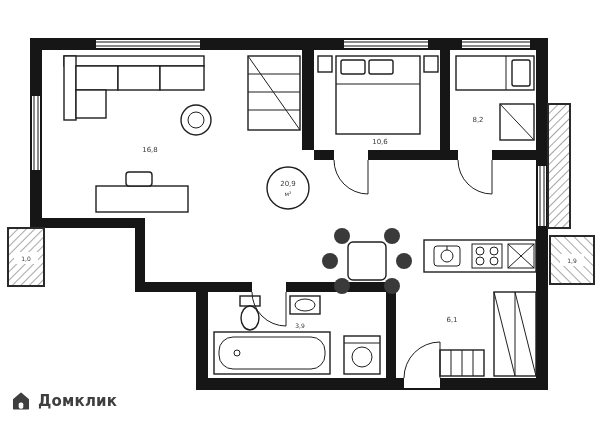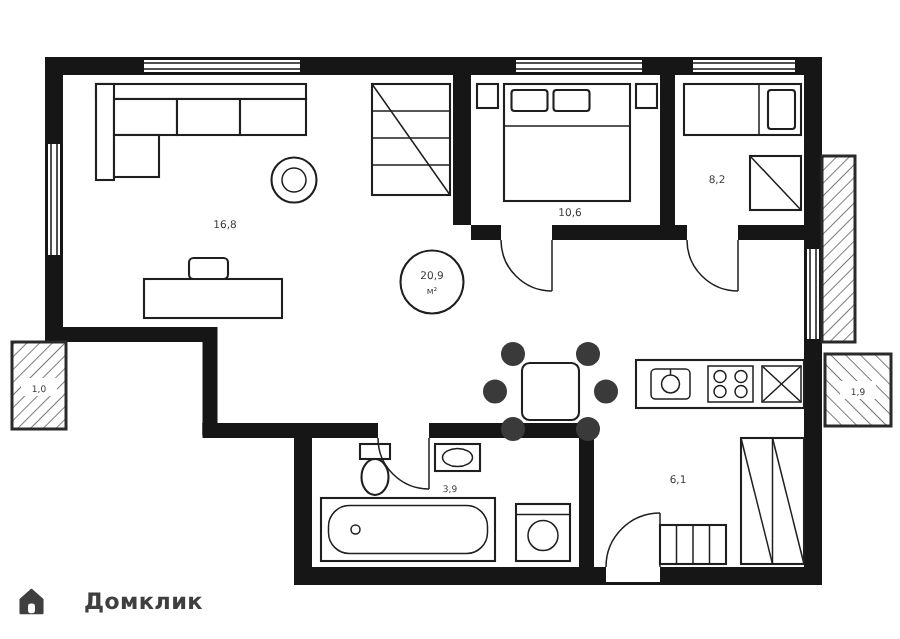--- a/index.html
+++ b/index.html
@@ -7,21 +7,21 @@
   #plan-wrap{position:absolute;left:0;top:0;width:600px;height:426px;}
   svg{display:block;}
   .wall{fill:#161616;}
   .furn{fill:#ffffff;stroke:#1f1f1f;stroke-width:1.4;}
   .furn-thin{fill:none;stroke:#1f1f1f;stroke-width:1;}
   .dark{fill:#3a3a3a;stroke:none;}
   .door{fill:none;stroke:#1f1f1f;stroke-width:1;}
   .win{stroke:#161616;stroke-width:1;}
   .areatxt{fill:#3a3a3a;font-size:7px;}
   .areatxt-s{fill:#3a3a3a;font-size:6px;}
-  #logo{position:absolute;left:10px;top:390px;display:flex;align-items:center;gap:24px;}
+  #logo{position:absolute;left:10px;top:390px;display:flex;align-items:center;gap:6px;}
   #logo .word{font-size:15px;font-weight:700;color:#3f3f3f;letter-spacing:.2px;}
 </style>
 </head>
 <body>
 
 <div id="plan-wrap">
 <svg width="600" height="426" viewBox="0 0 600 426" xmlns="http://www.w3.org/2000/svg">
   <defs>
     <pattern id="hatch" width="6" height="6" patternUnits="userSpaceOnUse" patternTransform="rotate(45)">
       <line x1="0" y1="0" x2="0" y2="6" stroke="#3a3a3a" stroke-width="0.9"></line>

